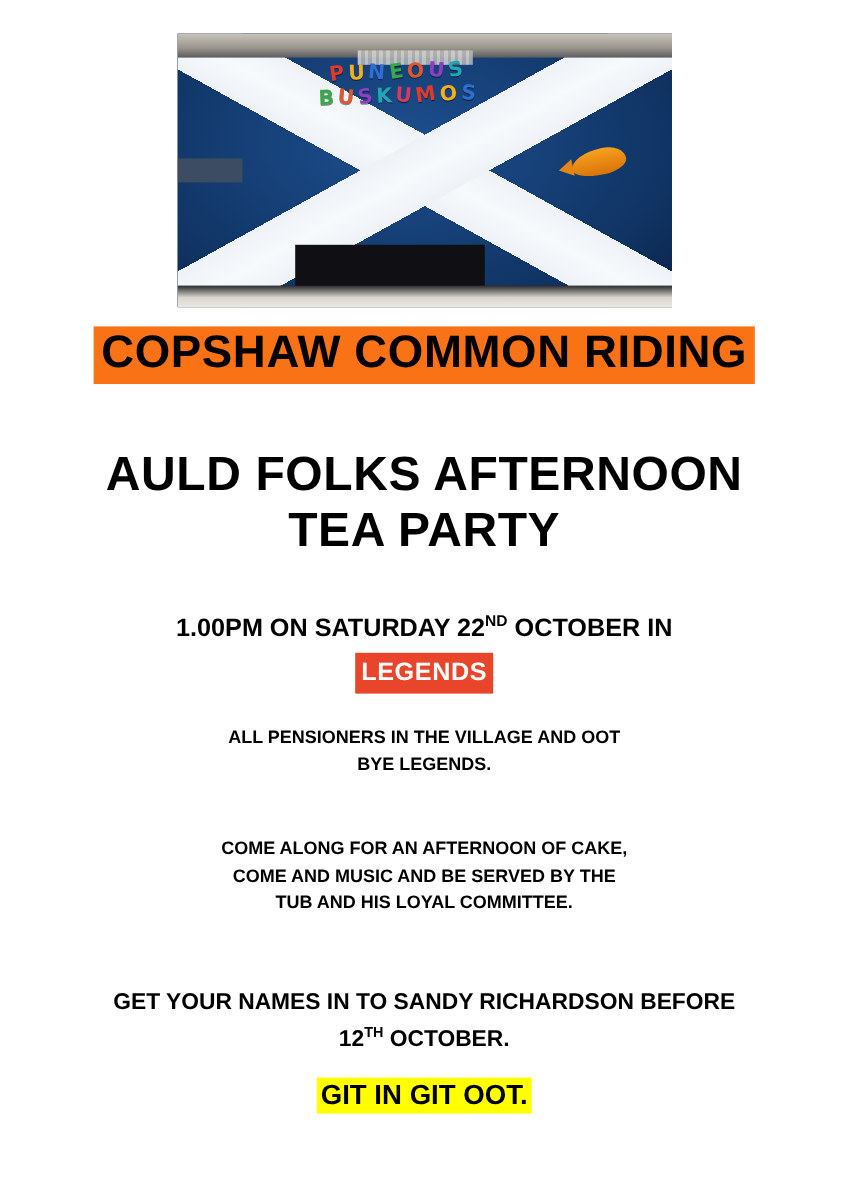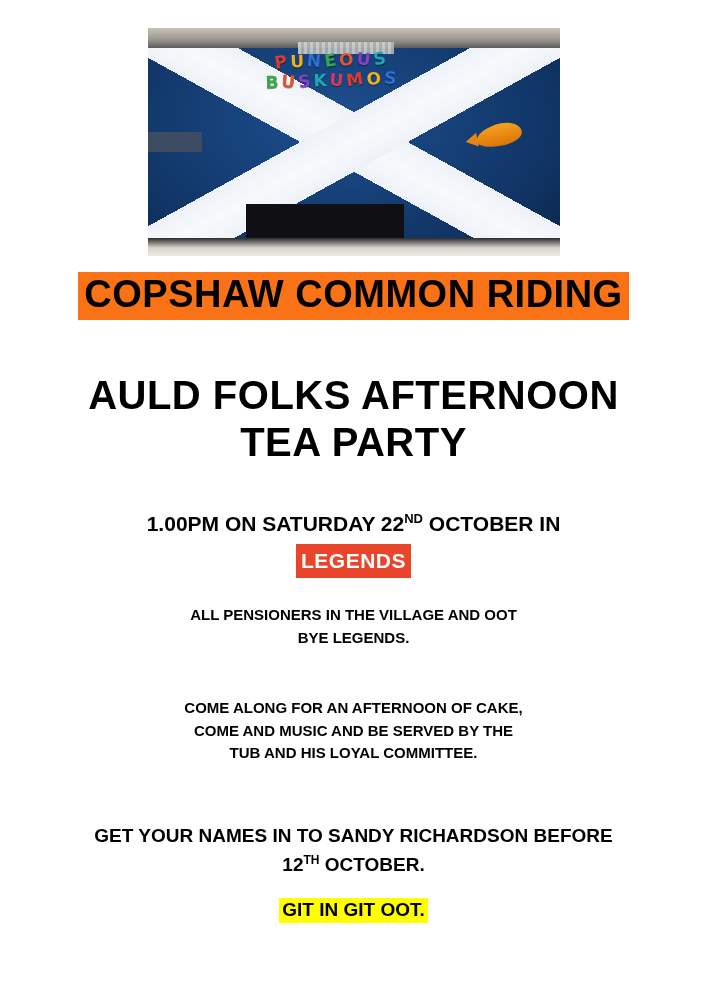--- a/index.html
+++ b/index.html
@@ -198,21 +198,21 @@
 
   .footer {
     position: absolute;
     left: 40px;
     top: 898px;
     width: 627px;
     text-align: center;
   }
   .footer .hl {
     background: #ffff00;
-    font-size: 19px;
+    font-size: 23px;
     font-weight: 700;
     padding: 1px 3px 2px;
     display: inline-block;
   }
 </style>
 </head>
 <body>
 
 <div class="poster">
 

